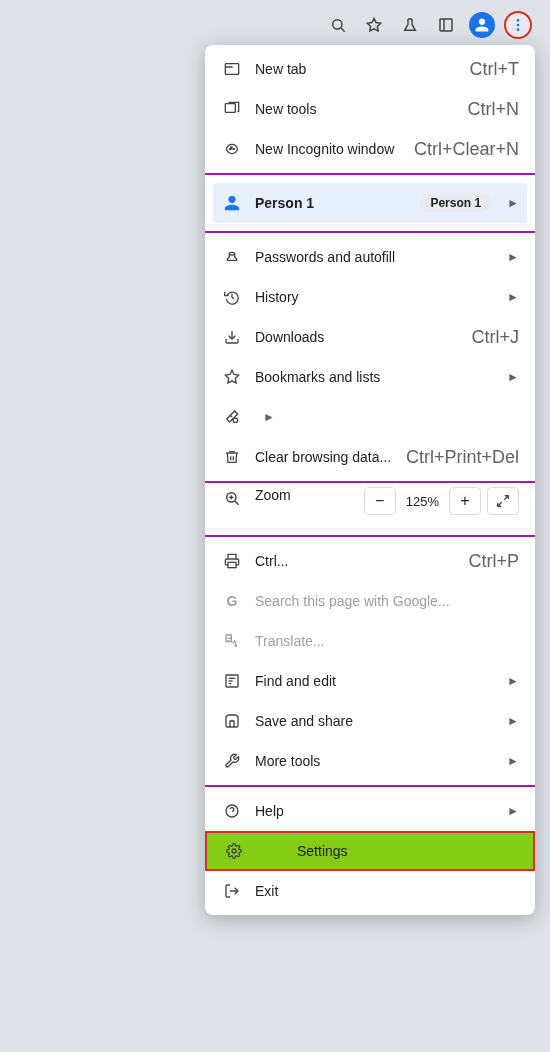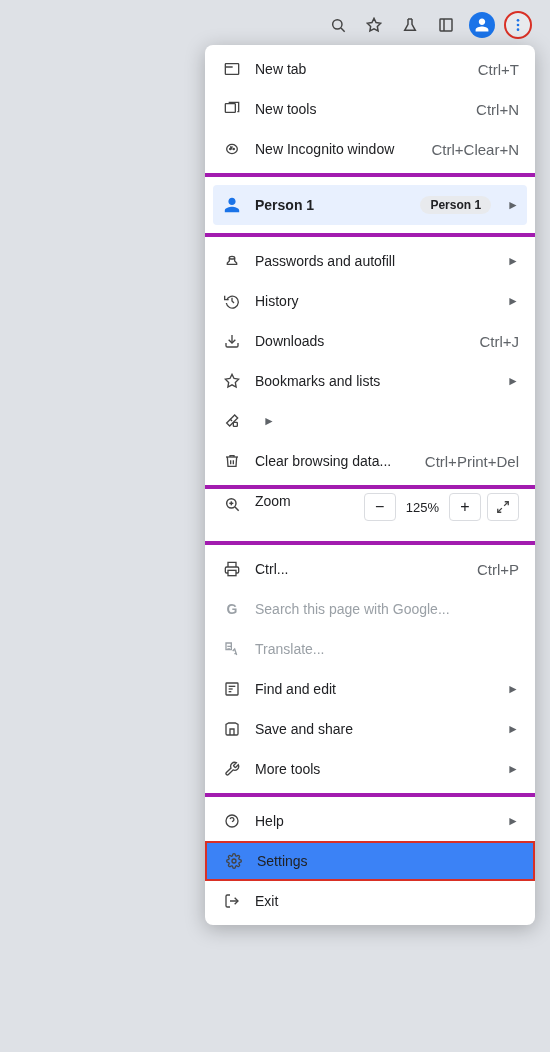--- a/index.html
+++ b/index.html
@@ -61,37 +61,38 @@
       width: 330px;
       background: #fff;
       border-radius: 8px;
       box-shadow: 0 4px 20px rgba(0,0,0,0.25);
       overflow: hidden;
       z-index: 100;
     }
 
     .menu-section {
       padding: 4px 0;
-      border-bottom: 4px solid #a21caf;
+      border-bottom: 2px solid #a21caf;
     }
     .menu-section:last-child { border-bottom: none; }
 
     .menu-item {
       display: flex;
       align-items: center;
       padding: 0 16px;
       height: 40px;
       cursor: pointer;
       position: relative;
       color: #202124;
     }
 
     .menu-item.settings-highlighted {
       border: 2px solid #d93025;
-      background: #3b82f6;
+      background: #84cc16;
+      gap: 40px;
     }
 
     .menu-item.disabled-text {
       color: #9aa0a6;
     }
 
     .menu-item-icon {
       width: 22px;
       height: 22px;
       display: flex;
@@ -106,21 +107,21 @@
     .menu-item-icon.blue { color: #1a73e8; }
     .menu-item-icon.gray { color: #9aa0a6; }
 
     .menu-item-label {
       flex: 1;
       font-size: 14px;
     }
 
     .menu-item-shortcut {
       color: #5f6368;
-      font-size: 15px;
+      font-size: 18px;
       margin-left: auto;
     }
 
     .menu-item-arrow {
       color: #5f6368;
       font-size: 12px;
       margin-left: 8px;
     }
 
     

